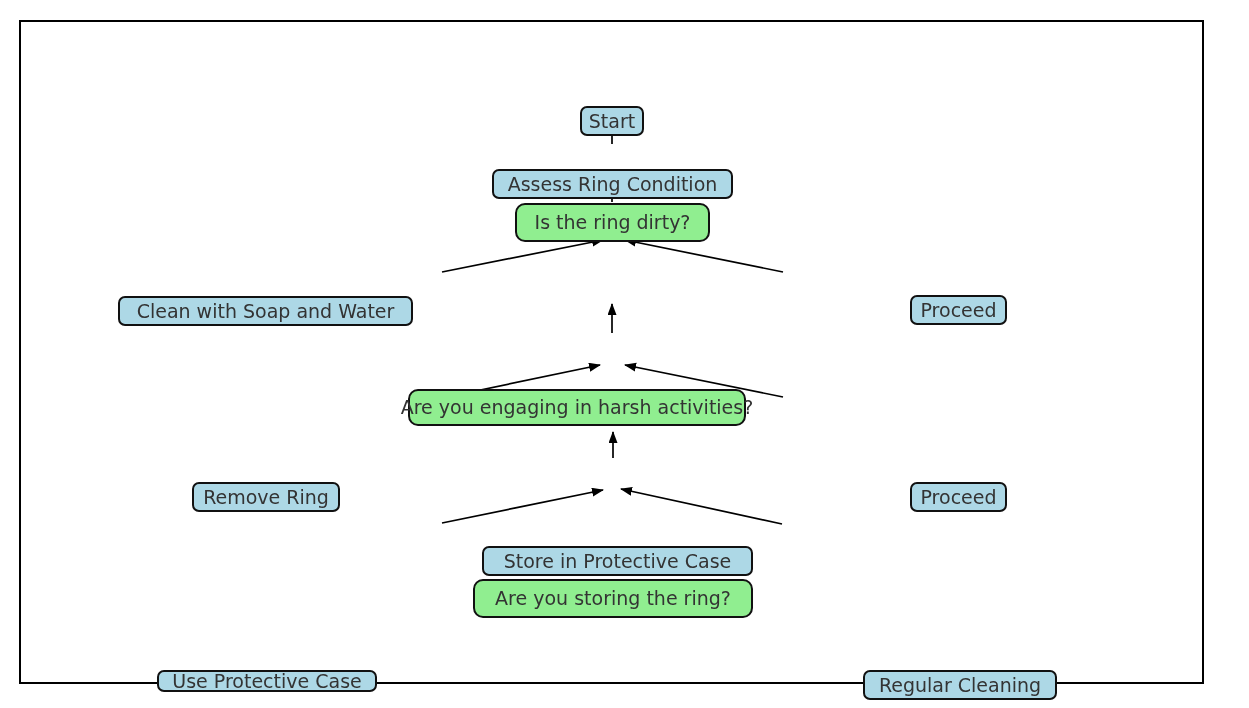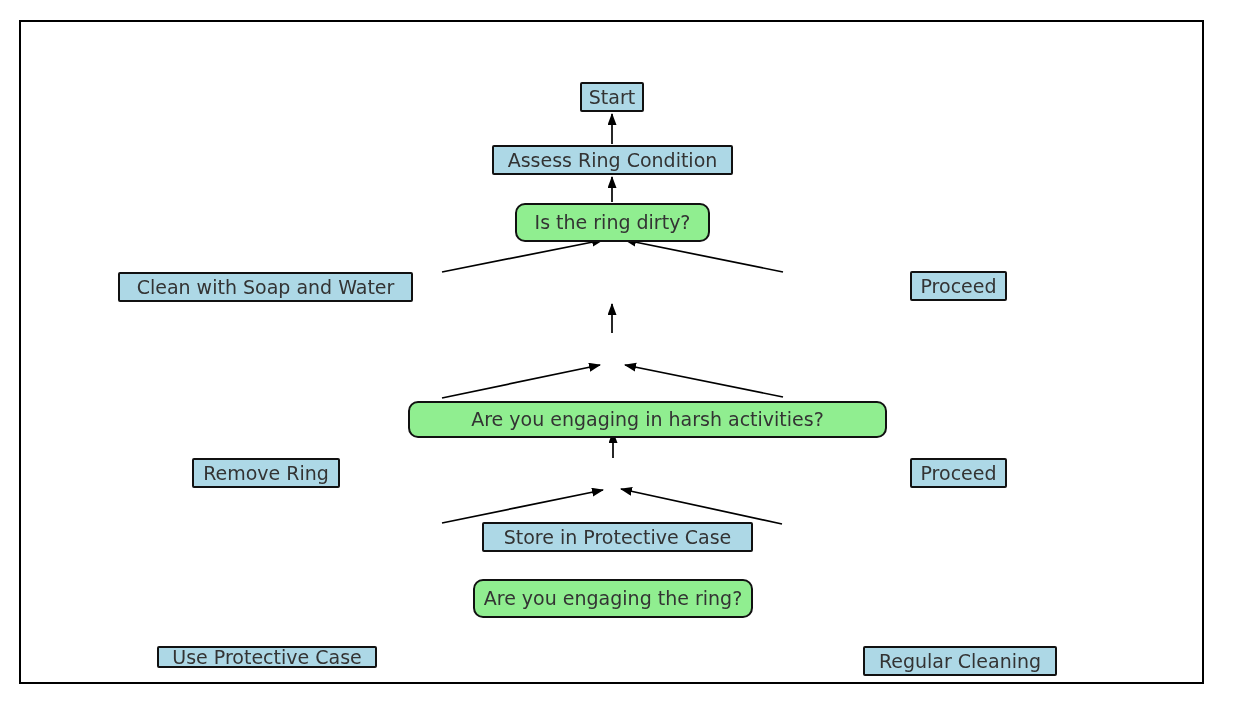--- a/index.html
+++ b/index.html
@@ -37,21 +37,22 @@
     position:absolute;
     display:flex;align-items:center;justify-content:center;
     font-size:19px;
     color:var(--text);
     white-space:nowrap;
     border:2px solid var(--node-border);
     line-height:1;
   }
   .node.process{
     background:var(--process);
-    border-radius:2px;
+    border-radius:7px;
+    margin-top:24px;
   }
   .node.decision{
     background:var(--decision);
     border-radius:10px;
   }
 </style>
 </head>
 <body>
 
 <div class="canvas">
@@ -80,27 +81,27 @@
 
   <div class="node process" style="left:492px;top:145px;width:241px;height:30px">Assess Ring Condition</div>
 
   <div class="node decision" style="left:515px;top:203px;width:195px;height:39px">Is the ring dirty?</div>
 
   <div class="node process" style="left:118px;top:272px;width:295px;height:30px">Clean with Soap and Water</div>
 
   <div class="node process" style="left:910px;top:271px;width:97px;height:30px">Proceed</div>
 
 
-  <div class="node decision" style="left:408px;top:401px;width:479px;height:37px">Are you engaging in harsh activities?</div>
+  <div class="node decision" style="left:408px;top:389px;width:338px;height:37px">Are you engaging in harsh activities?</div>
 
   <div class="node process" style="left:192px;top:458px;width:148px;height:30px">Remove Ring</div>
 
   <div class="node process" style="left:910px;top:458px;width:97px;height:30px">Proceed</div>
 
   <div class="node process" style="left:482px;top:522px;width:271px;height:30px">Store in Protective Case</div>
 
-  <div class="node decision" style="left:473px;top:579px;width:280px;height:39px">Are you engaging the ring?</div>
+  <div class="node decision" style="left:473px;top:579px;width:280px;height:39px">Are you storing the ring?</div>
 
   <div class="node process" style="left:157px;top:646px;width:220px;height:22px">Use Protective Case</div>
 
   <div class="node process" style="left:863px;top:646px;width:194px;height:30px">Regular Cleaning</div>
 
 </div>
 
 </body></html>

